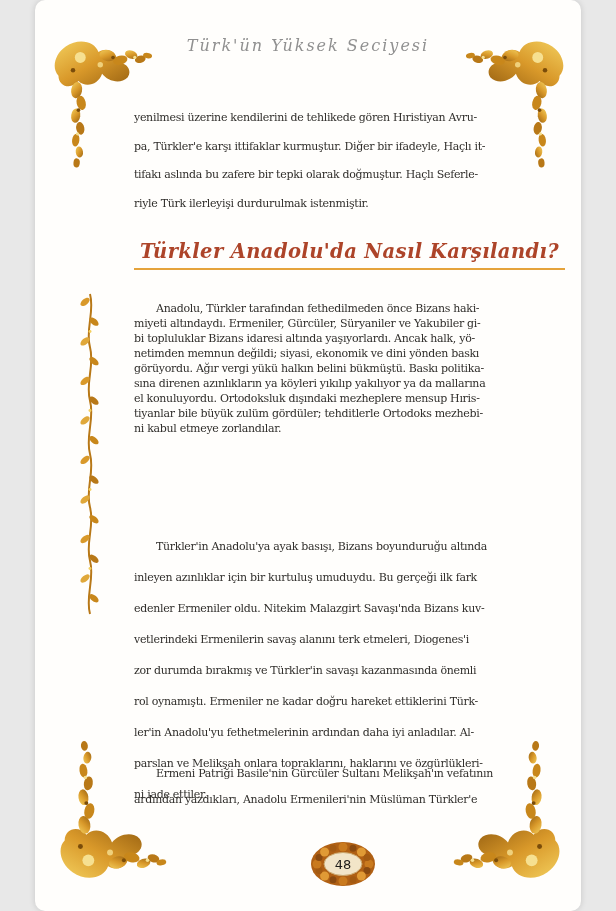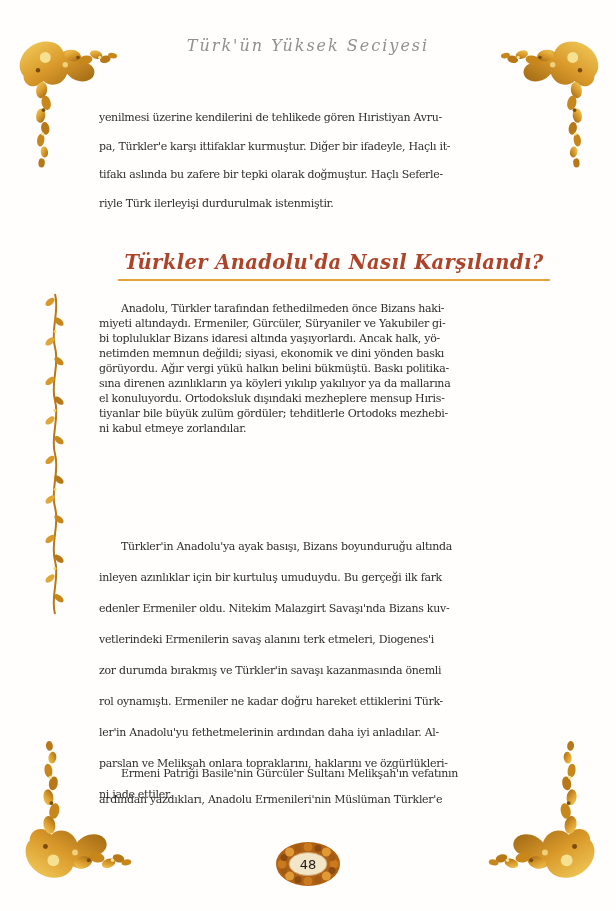--- a/index.html
+++ b/index.html
@@ -1,20 +1,21 @@
 <!DOCTYPE html>
 <html><head>
 <meta charset="utf-8">
 <style>
   html,body{margin:0;padding:0;}
   body{background:#e8e8e8;font-family:"DejaVu Serif",serif;}
   .page{
-    position:relative;width:616px;height:911px;margin:0 auto;
+    position:relative;width:546px;height:911px;margin:0 auto;
     background:#fffefc;overflow:hidden;
     box-shadow:0 0 6px rgba(0,0,0,.15);
+    border-radius:10px;
   }
   
   .running-header{
     position:absolute;top:36px;left:0;width:100%;
     text-align:center;font-style:italic;
     font-size:16px;letter-spacing:2px;color:#909090;
     font-family:"DejaVu Serif",serif;font-weight:400;
   }
   
   .text-col{position:absolute;left:99px;top:0;width:470px;}
@@ -22,21 +23,21 @@
     position:absolute;left:0;width:470px;
     white-space:pre-line;
     font-size:11px;letter-spacing:-0.3px;
     color:#302e2b;text-align:left;
   }
   .para.intro{top:104px;line-height:28.5px;}
   .para.p1{top:301px;line-height:15px;text-indent:22px;}
   .para.p2{top:531px;line-height:31px;text-indent:22px;}
   .para.p3{top:761px;line-height:25.5px;text-indent:22px;}
   
-  .heading-wrap{position:absolute;top:251px;left:0;width:470px;text-align:center;}
+  .heading-wrap{position:absolute;top:240px;left:0;width:470px;}
   .section-heading{
     display:inline-block;
     font-family:"DejaVu Serif",serif;font-style:italic;font-weight:bold;
     font-size:19.5px;letter-spacing:.4px;color:#ad4429;
     padding:0 6px 5px 6px;
     border-bottom:2px solid #e5a33b;
   }
   
   .orn{position:absolute;pointer-events:none;}
   .orn-tl{left:18px;top:28px;width:100px;height:148px;}

